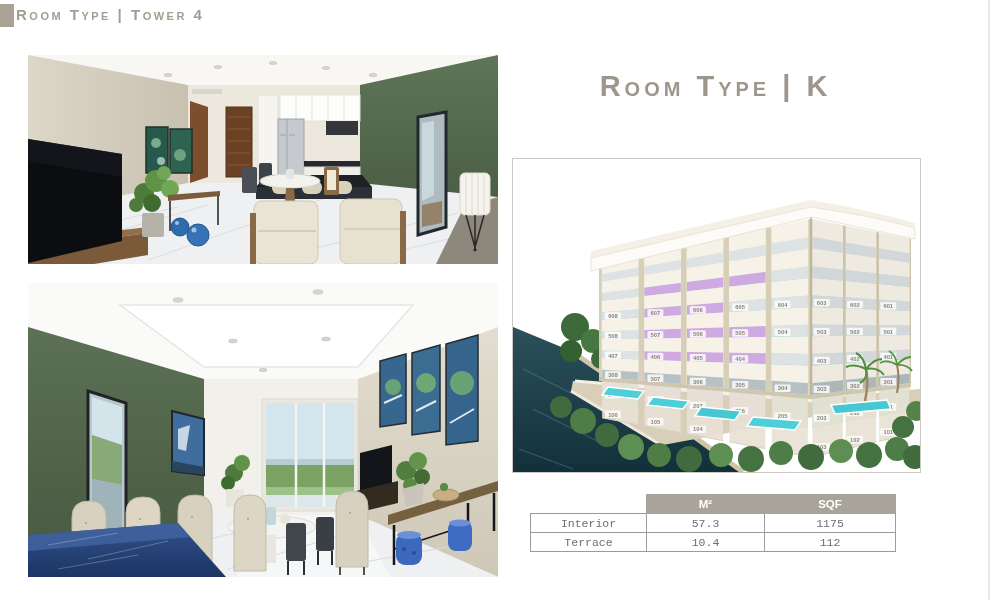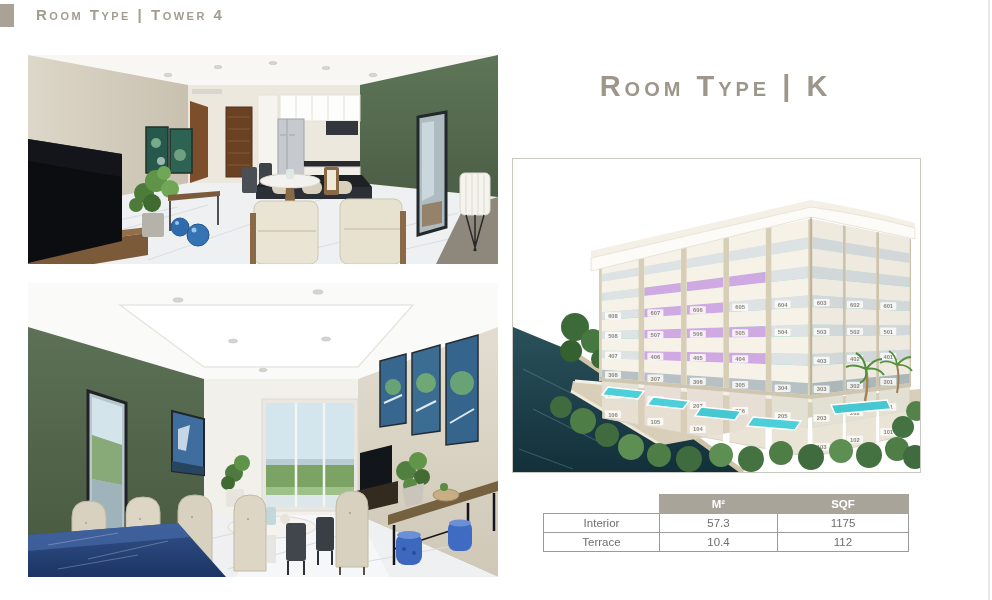--- a/index.html
+++ b/index.html
@@ -3,49 +3,49 @@
 <meta charset="utf-8">
 <style>
   html,body{margin:0;padding:0;}
   body{
     width:992px;height:600px;position:relative;overflow:hidden;
     background:#ffffff;font-family:"Liberation Sans",sans-serif;
   }
   
   .header-square{position:absolute;left:0;top:4px;width:14px;height:23px;background:#a9a295;}
   .header-title{
-    position:absolute;left:36px;top:6px;font-size:15px;font-weight:bold;
+    position:absolute;left:16px;top:6px;font-size:15px;font-weight:bold;
     font-variant:small-caps;letter-spacing:2.5px;color:#a39d8f;white-space:nowrap;
   }
   
   .panel-title{
     position:absolute;left:512px;top:70px;width:407px;text-align:center;
     font-size:29px;font-weight:bold;font-variant:small-caps;letter-spacing:4px;color:#9d968a;
   }
   .building-box{
     position:absolute;left:512px;top:158px;width:407px;height:313px;
     border:1px solid #ccc9c2;background:#ffffff;box-sizing:content-box;
   }
   .building-box svg{display:block;width:100%;height:100%;}
   
   .render-1{position:absolute;left:28px;top:55px;width:470px;height:209px;}
   .render-2{position:absolute;left:28px;top:283px;width:470px;height:294px;}
   .render-1 svg,.render-2 svg{display:block;width:100%;height:100%;}
   
   .area-table{
-    position:absolute;left:543px;top:494px;border-collapse:collapse;
+    position:absolute;left:530px;top:494px;border-collapse:collapse;
     font-size:11.5px;color:#6e6e6e;table-layout:fixed;
   }
   .area-table td,.area-table th{height:18px;padding:0;text-align:center;vertical-align:middle;}
   .area-table .c-label{width:115px;}
   .area-table .c-m2{width:117px;}
   .area-table .c-sqf{width:130px;}
   .area-table thead th{background:#a9a49a;color:#ffffff;font-weight:bold;border:1px solid #a9a49a;}
   .area-table thead th.empty{background:transparent;border:none;}
-  .area-table tbody td{border:1px solid #9b9b9b;background:#ffffff;}
+  .area-table tbody td{border:1px solid #9b9b9b;background:#ffffff;font-family:Liberation Mono, monospace;}
   
   .edge-line{position:absolute;left:988px;top:0;width:2px;height:600px;background:#e9e8e5;}
   .ulabel{font:bold 5.8px "Liberation Sans",sans-serif;fill:#8b857a;}
 </style>
 </head>
 <body>
 
 <div class="header-square"></div>
 <div class="header-title">Room Type | Tower 4</div>
 <div class="edge-line"></div>

